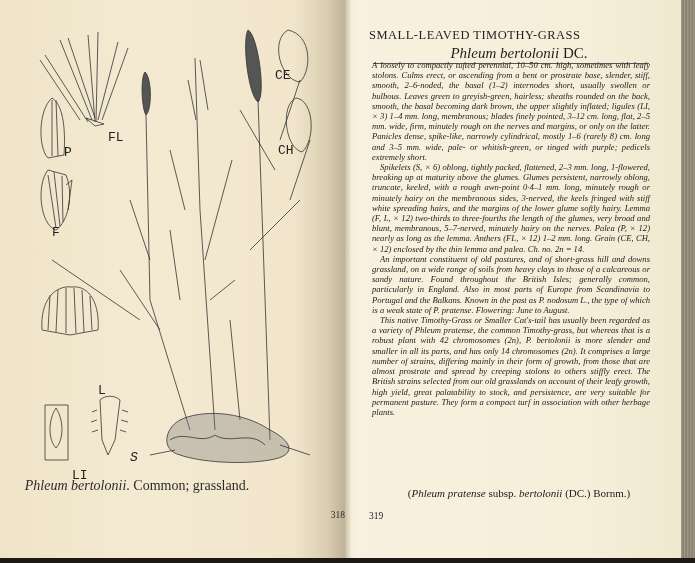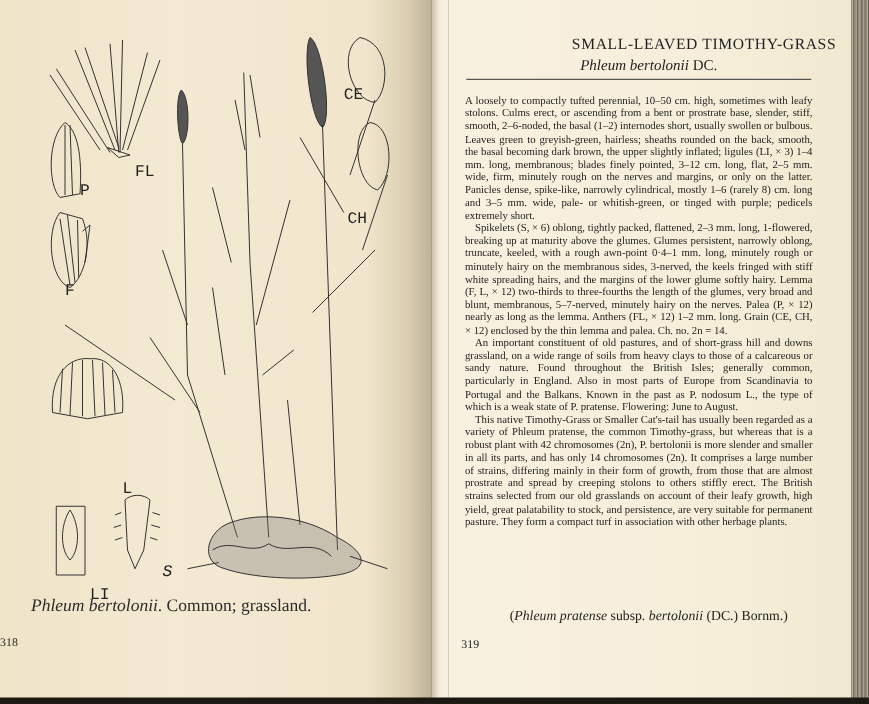--- a/index.html
+++ b/index.html
@@ -28,34 +28,34 @@
     }
     .illustration { position: absolute; left: 0; top: 0; width: 345px; height: 480px; }
     .plate-label {
       position: absolute; font-family: Liberation Mono, monospace; font-size: 13px; color: #222;
     }
     .caption {
       position: absolute; left: 0; width: 274px; top: 478px; text-align: center;
       font-size: 14px; color: #2b2b2b;
     }
     .caption i { font-style: italic; }
-    .folio-left { position: absolute; left: 0; width: 345px; top: 510px; text-align: left; font-size: 9.5px; color: #2b2b2b; }
+    .folio-left { position: absolute; left: 0; width: 345px; top: 510px; text-align: right; font-size: 9.5px; color: #2b2b2b; }
     .title {
-      position: absolute; left: 10px; width: 300px; top: 28px; text-align: right;
+      position: absolute; left: 10px; width: 300px; top: 28px; text-align: left;
       font-size: 12.5px; letter-spacing: 0.5px; color: #1f1f1f;
     }
     .subtitle {
       position: absolute; left: 10px; width: 300px; top: 45px; text-align: center;
-      font-size: 12px; color: #1f1f1f;
+      font-size: 15px; color: #1f1f1f;
     }
     .subtitle i { font-style: italic; }
     .rule { position: absolute; left: 14px; width: 276px; top: 63px; border-top: 1px solid #555; }
     .body-text {
-      position: absolute; left: 13px; top: 75px; width: 278px;
-      font-size: 8.6px; line-height: 10.2px; color: #222; text-align: justify;
+      position: absolute; left: 13px; top: 60px; width: 278px;
+      font-size: 8.6px; line-height: 10.2px; color: #222; text-align: justify; font-style: italic;
     }
     .body-text p { margin: 0; text-indent: 0; }
     .body-text p + p { text-indent: 8px; }
     .synonym { position: absolute; left: 10px; width: 300px; top: 487px; text-align: center; font-size: 11px; color: #222; }
     .folio-right { position: absolute; left: 10px; width: 300px; top: 511px; text-align: left; font-size: 9.5px; color: #222; }
     .bottom-shadow { position: absolute; left: 0; top: 558px; width: 695px; height: 5px; background: #1c1814; }
   </style>
 </head>
 <body>
 
@@ -89,21 +89,21 @@
 
       <g>
         <path d="M180 420 C200 410 240 410 270 430 C290 440 300 455 270 460 C240 465 200 462 180 455 C160 450 165 428 180 420 Z" fill="#777" fill-opacity="0.35"></path>
         <path d="M170 440 C185 430 200 445 215 435 C230 445 250 430 265 445 M150 455 L175 450 M280 445 L310 455"></path>
       </g>
     </svg>
     <span class="plate-label" style="left:108px; top:130px;">FL</span>
     <span class="plate-label" style="left:64px; top:145px;">P</span>
     <span class="plate-label" style="left:52px; top:225px;">F</span>
     <span class="plate-label" style="left:275px; top:68px;">CE</span>
-    <span class="plate-label" style="left:278px; top:143px;margin-top:24px;">CH</span>
+    <span class="plate-label" style="left:278px; top:143px;">CH</span>
     <span class="plate-label" style="left:98px; top:383px;">L</span>
     <span class="plate-label" style="left:72px; top:468px;">LI</span>
     <span class="plate-label" style="left:130px; top:450px; font-style:italic;">S</span>
 
     <div class="caption">
       <i>Phleum bertolonii</i><span>. Common; grassland.</span>
     </div>
     <div class="folio-left">318</div>
   </div>
 

